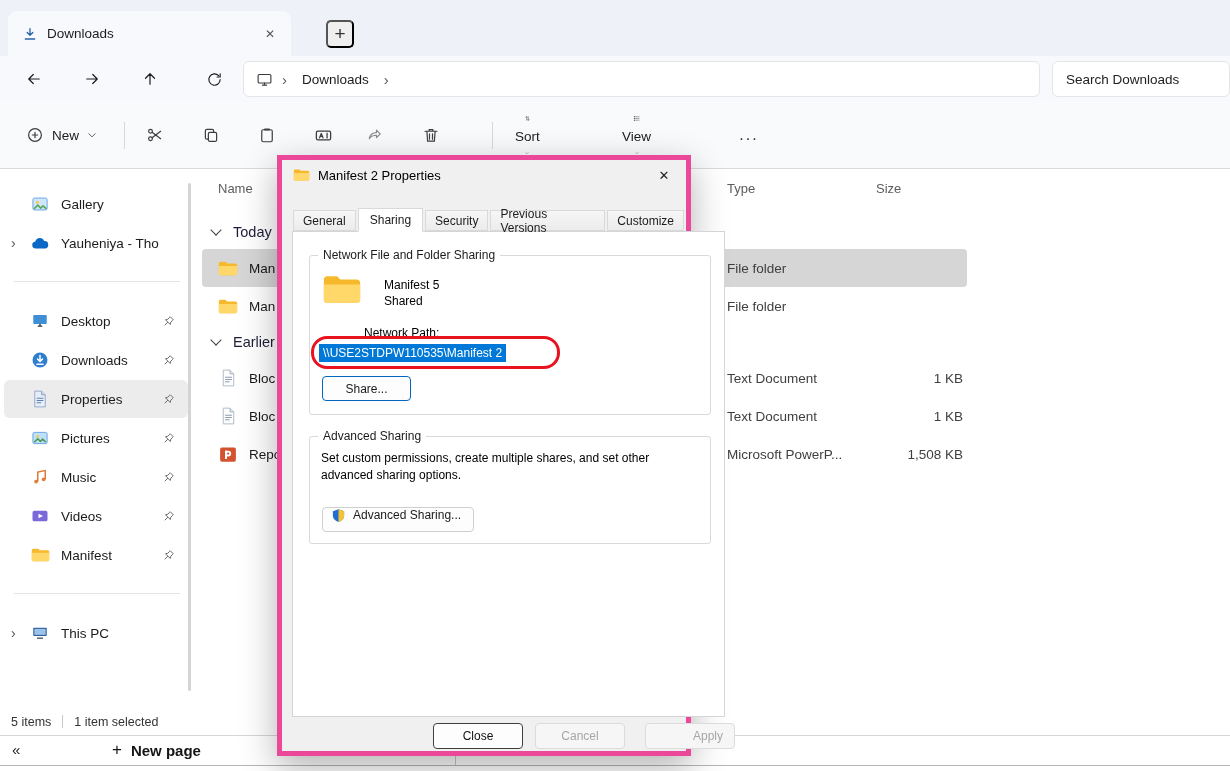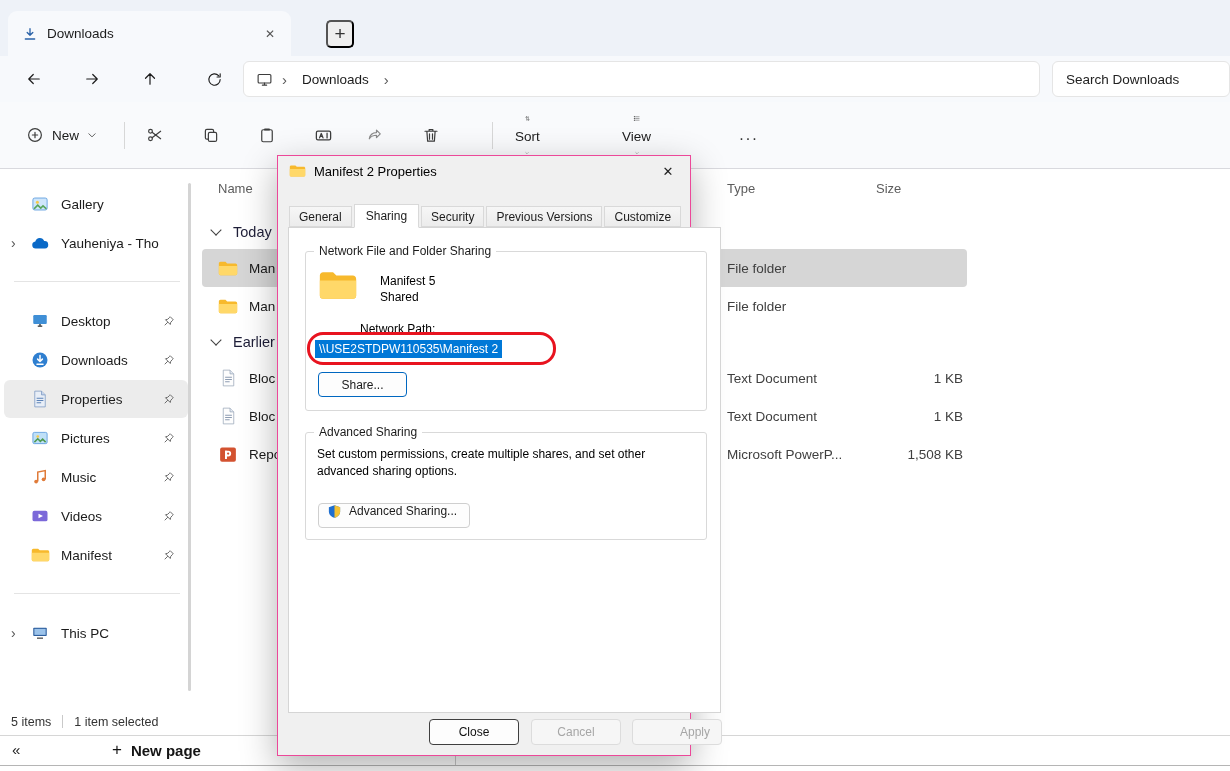--- a/index.html
+++ b/index.html
@@ -79,21 +79,21 @@
        border-top:1px solid #d6d6d6;}
   .collapse{position:absolute;left:12px;top:5px;font-size:15px;color:#222;background:none;border:none;cursor:pointer;}
   .newpage{position:absolute;left:112px;top:4px;display:flex;align-items:center;gap:9px;
        font-size:15px;font-weight:700;color:#151515;background:none;border:none;cursor:pointer;}
   .np-plus{font-size:17px;font-weight:400;}
   .bs-vline{position:absolute;left:455px;top:0;width:1px;height:30px;background:#c9c9c9;}
   .bs-hline{position:absolute;left:0;top:29px;right:0;height:1px;background:#b5b5b5;}
 
   
   .dlg{position:absolute;left:277px;top:155px;width:414px;height:601px;background:#f0f0f0;
-       border:1px solid #ec4899;box-shadow:0 12px 34px rgba(0,0,0,.30);z-index:20;font-size:12px;}
+       border:5px solid #ec4899;box-shadow:0 12px 34px rgba(0,0,0,.30);z-index:20;font-size:12px;}
   .dlg-head{height:30px;display:flex;align-items:center;gap:8px;padding:0 6px 0 11px;}
   .dlg-title{font-size:13px;color:#000;flex:1;}
   .dlg-x{width:32px;height:24px;display:flex;align-items:center;justify-content:center;font-size:13px;
        color:#222;background:none;border:none;cursor:pointer;}
   .dlg-tabs{position:absolute;left:11px;top:48px;display:flex;align-items:flex-end;z-index:3;}
   .dtab{height:21px;padding:0 9px;display:flex;align-items:center;background:linear-gradient(#f6f6f6,#ececec);
        border:1px solid #d9d9d9;margin-right:2px;font-size:12px;color:#1c1c1c;cursor:pointer;}
   .dtab.active{height:24px;background:#fff;border-bottom:1px solid #fff;margin-bottom:-1px;padding:0 11px;}
   .dlg-panel{position:absolute;left:10px;top:71px;width:433px;height:486px;background:#fff;border:1px solid #d5d5d5;}
   .grp{position:absolute;border:1px solid #d9d9d9;border-radius:3px;}
@@ -111,21 +111,21 @@
        border:1px solid #0067c0;border-radius:4px;font-size:12px;display:flex;align-items:center;
        justify-content:center;color:#1b1b1b;cursor:pointer;}
   .g-desc{position:absolute;left:11px;top:13px;width:372px;color:#000;line-height:1.4;}
   .g-adv{position:absolute;left:12px;top:70px;height:25px;padding:0 12px 0 8px;background:#fdfdfd;
        border:1px solid #cfcfcf;border-radius:4px;font-size:12px;display:flex;gap:7px;
        color:#1b1b1b;cursor:pointer;}
   .dlg-btn{position:absolute;top:563px;width:90px;height:26px;border-radius:4px;font-size:12px;
        display:flex;align-items:center;justify-content:center;cursor:pointer;}
   .btn-close{left:151px;background:#fdfdfd;border:1.5px solid #3f3f3f;color:#111;}
   .btn-disabled{background:#f6f6f6;border:1px solid #dcdcdc;color:#a6a6a6;}
-  .btn-cancel{left:253px;} .btn-apply{left:354px;padding-left:36px;}
+  .btn-cancel{left:253px;} .btn-apply{left:363px;padding-left:36px;}
 
   
   .i{fill:none;stroke:#3d3d3d;stroke-width:1.6;stroke-linecap:round;stroke-linejoin:round;}
 </style>
 </head>
 <body>
 
 <div class="stage">
 
   <div class="tabbar">

